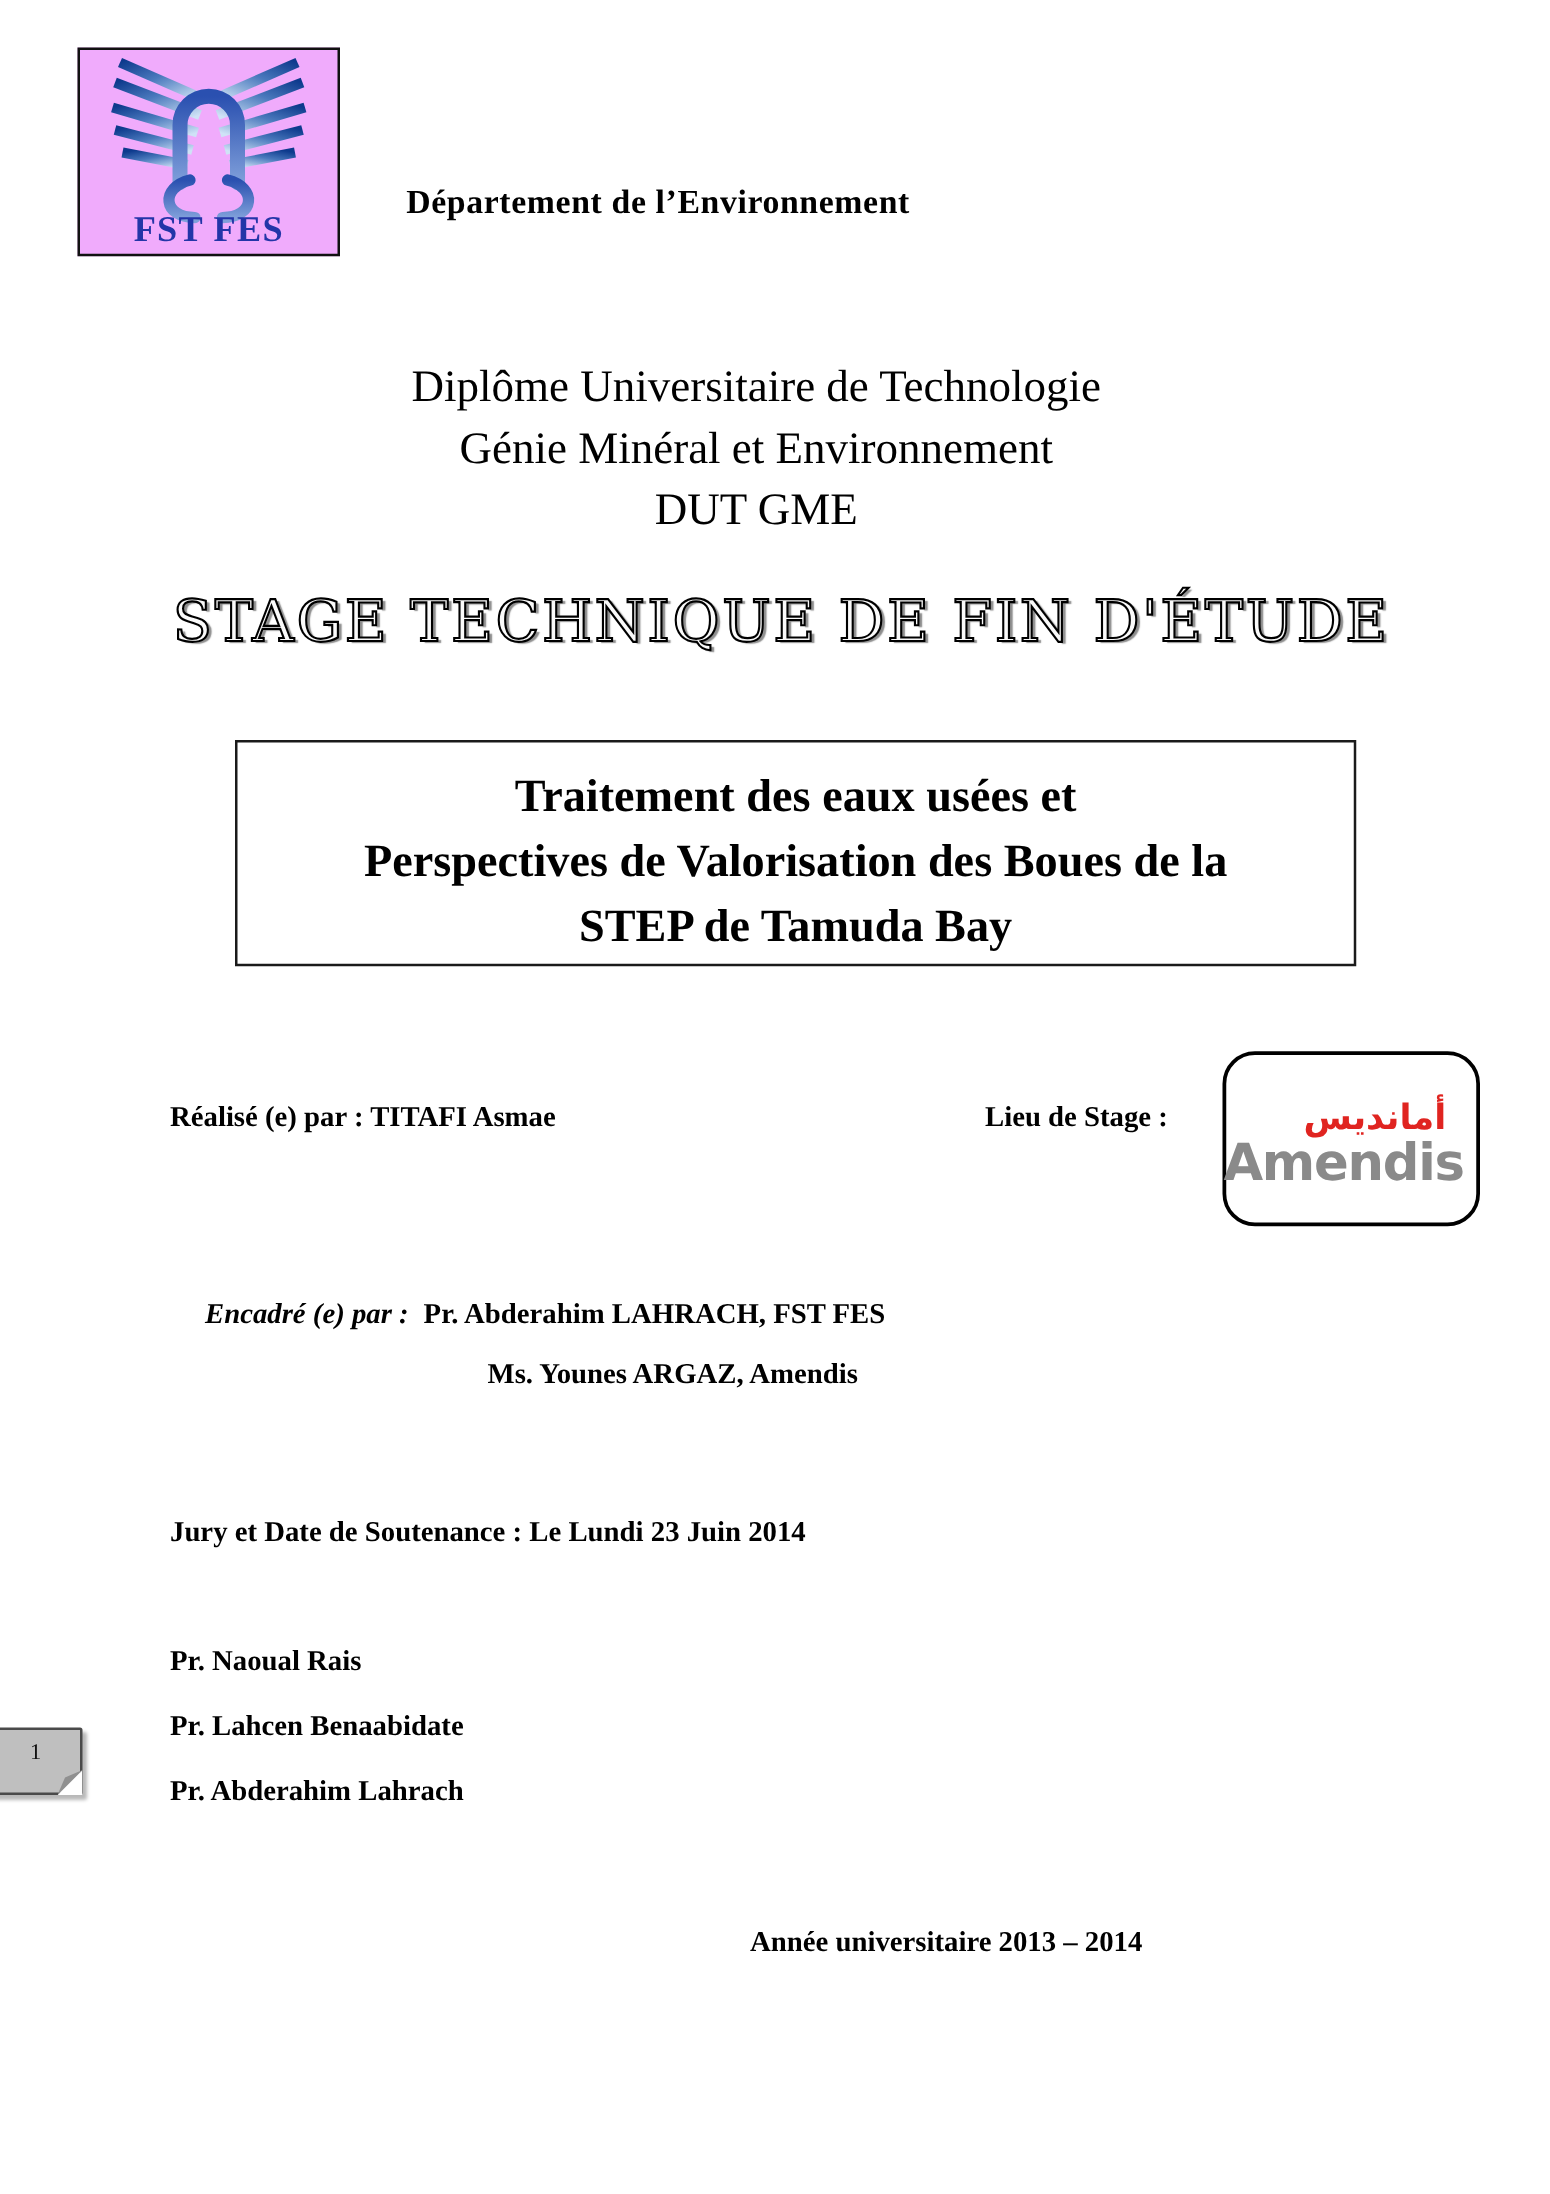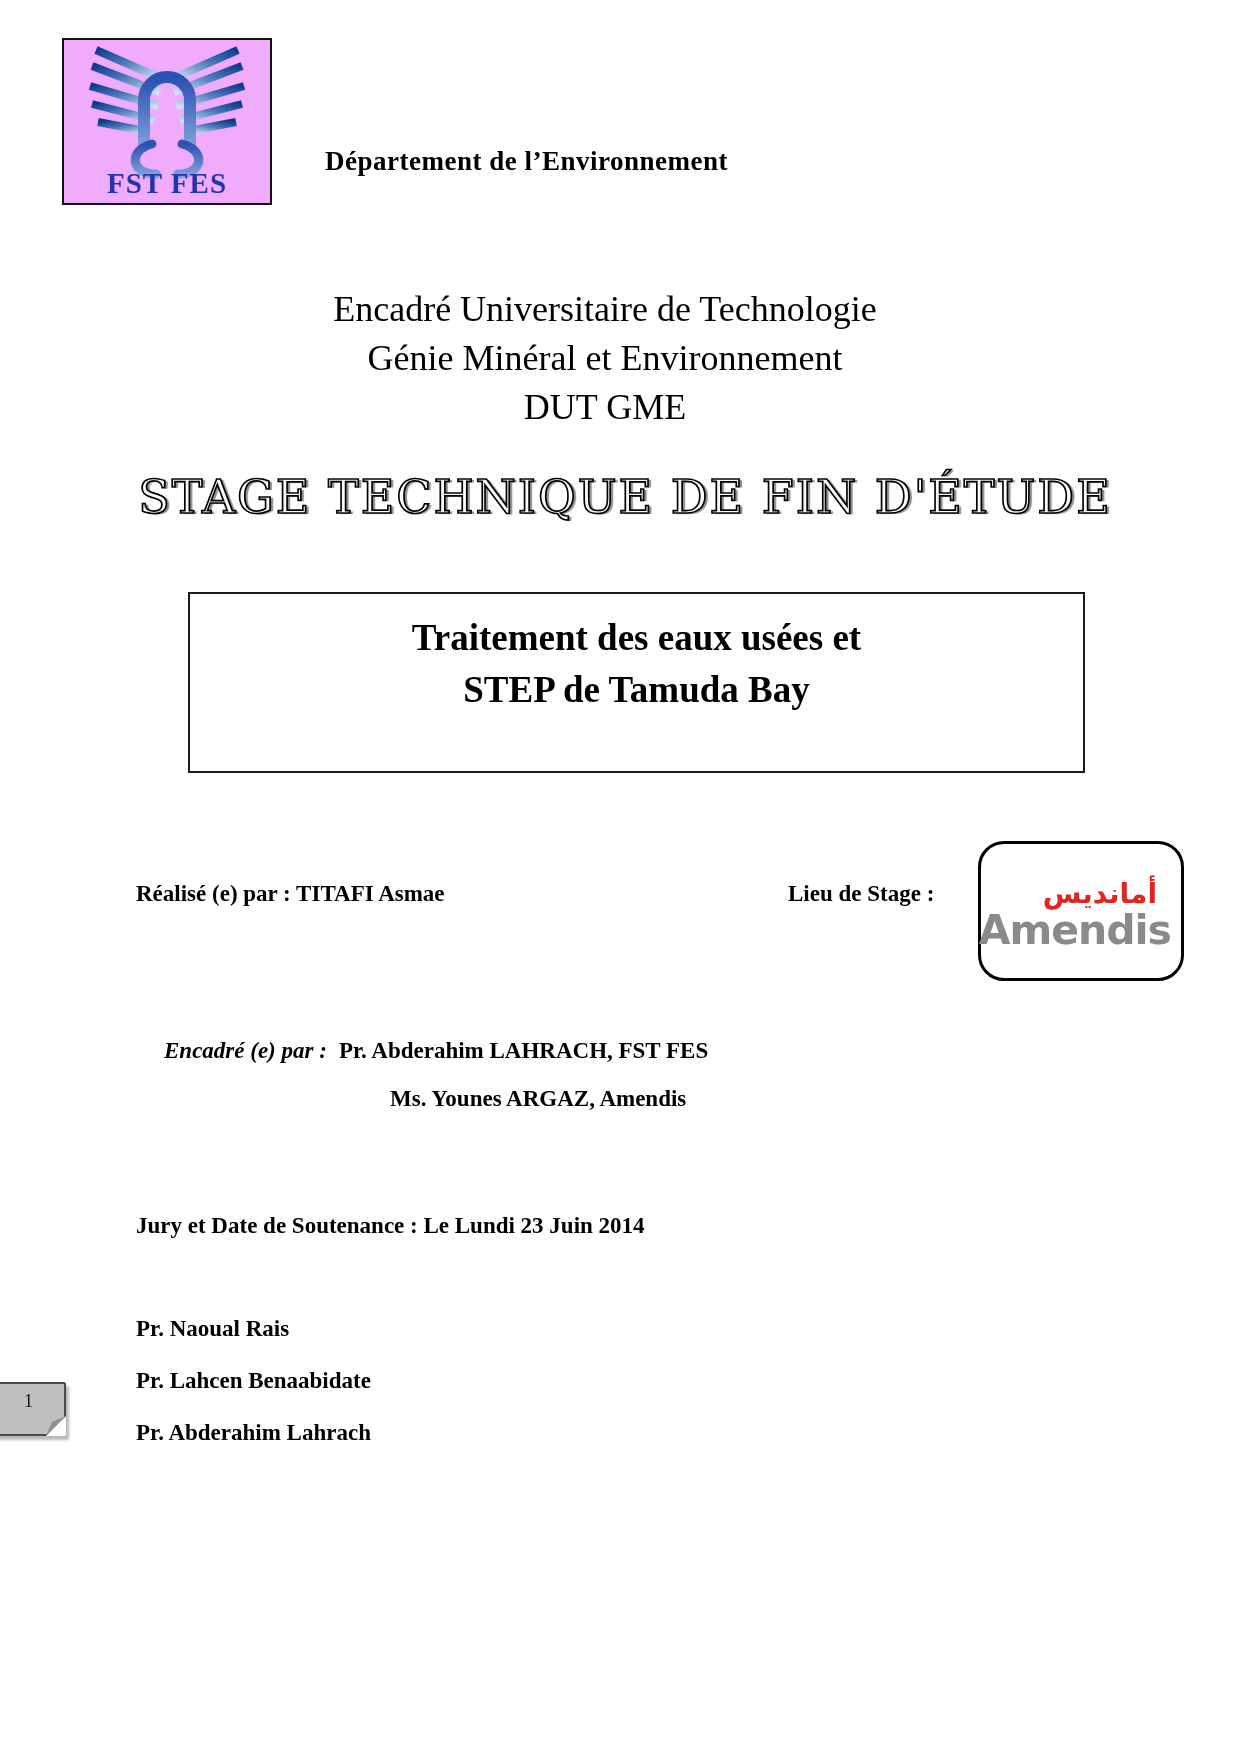--- a/index.html
+++ b/index.html
@@ -132,29 +132,30 @@
         <path d="M88,104 C64,110 66,134 92,134" stroke-width="9"></path>
         <path d="M118,104 C142,110 140,134 114,134" stroke-width="9"></path>
       </g>
       <text x="103" y="153" text-anchor="middle" font-family="'Liberation Serif', serif" font-size="29" font-weight="bold" fill="#2335a8" letter-spacing="1">FST FES</text>
     </svg>
   </div>
 
   <div class="department">Département de l’Environnement</div>
 
   <div class="program">
-    <div>Encadré Universitaire de Technologie</div>
+    <div>Diplôme Universitaire de Technologie</div>
     <div>Génie Minéral et Environnement</div>
     <div>DUT GME</div>
   </div>
 
   <div class="stage-title">STAGE TECHNIQUE DE FIN D'ÉTUDE</div>
 
   <div class="subject-box">
     <div>Traitement des eaux usées et</div>
+    <div>Perspectives de Valorisation des Boues de la</div>
     <div>STEP de Tamuda Bay</div>
   </div>
 
   <div class="bold-line author-line">Réalisé (e) par : TITAFI Asmae</div>
   <div class="bold-line internship-label">Lieu de Stage :</div>
 
   <div class="amendis-box">
     <div class="amendis-ar">أمانديس</div>
     <div class="amendis-la">Amendis</div>
   </div>
@@ -169,14 +170,15 @@
   <div class="bold-line jury-1">Pr. Naoual Rais</div>
   <div class="bold-line jury-2">Pr. Lahcen Benaabidate</div>
   <div class="bold-line jury-3">Pr. Abderahim Lahrach</div>
 
   <div class="page-marker">
     <span class="num">1</span>
     <div class="fold-cut"></div>
     <div class="fold-flap"></div>
   </div>
 
+  <div class="bold-line academic-year">Année universitaire 2013 – 2014</div>
 
 </div>
 
 </body></html>

